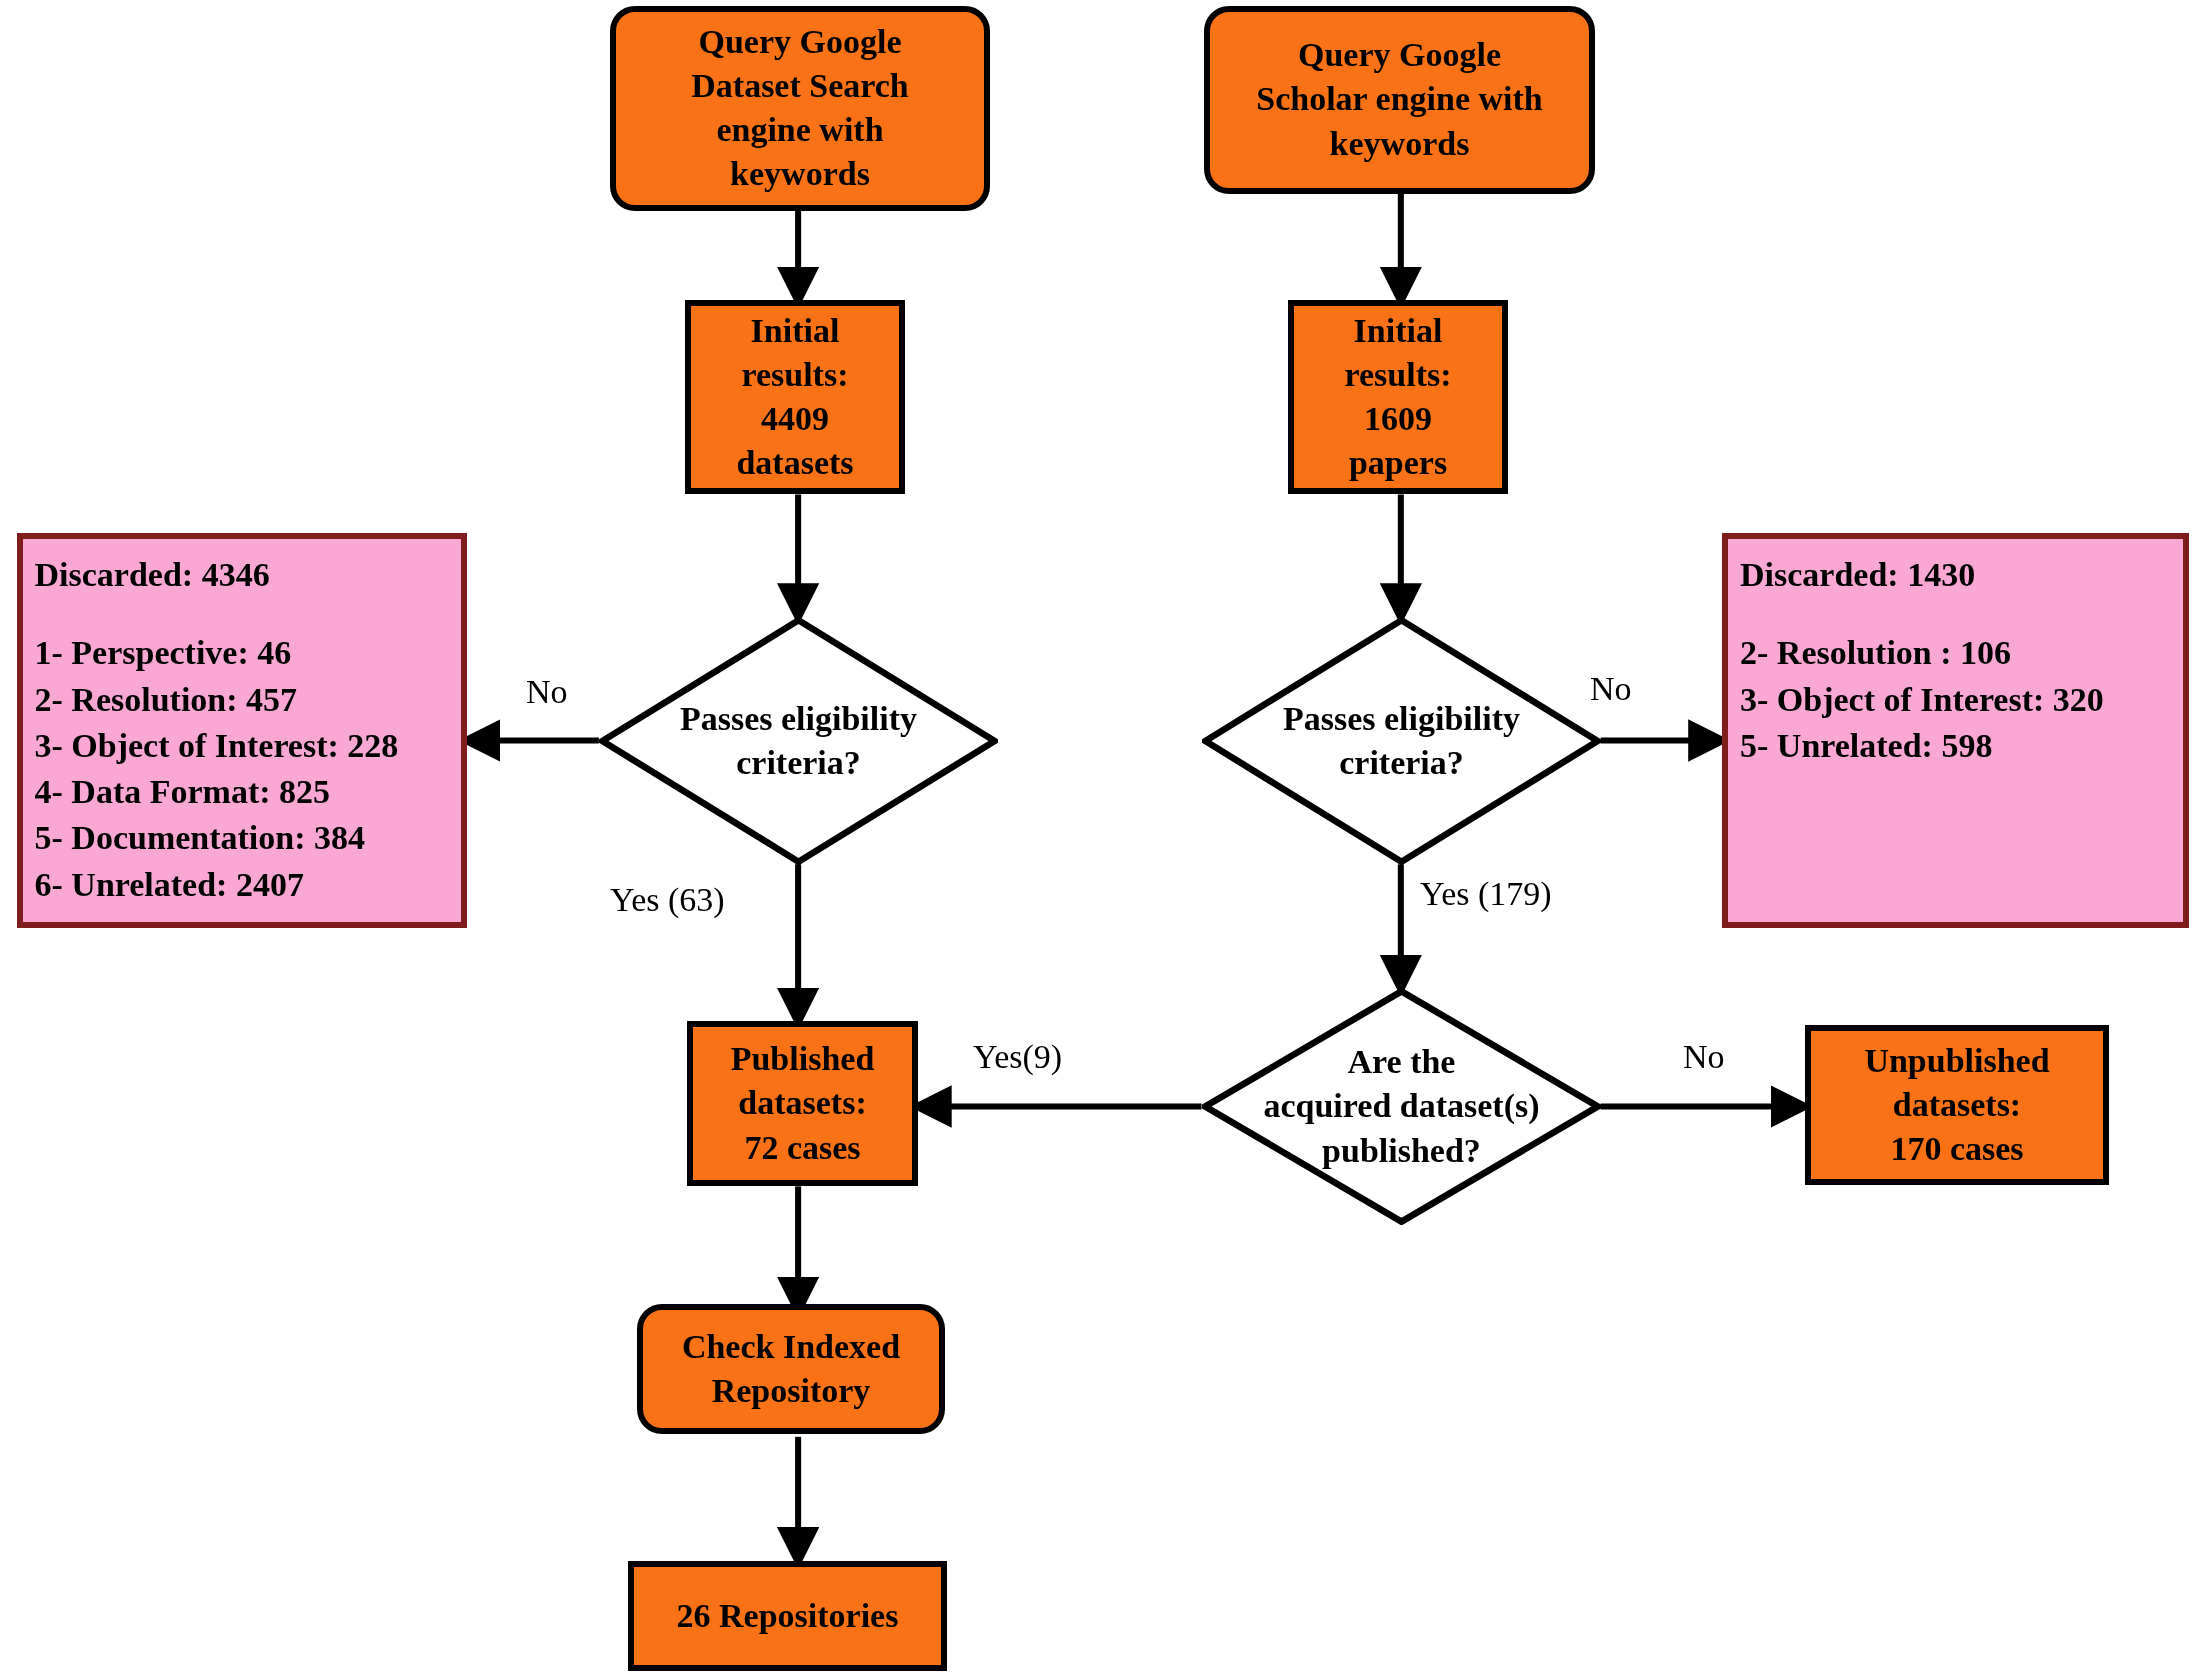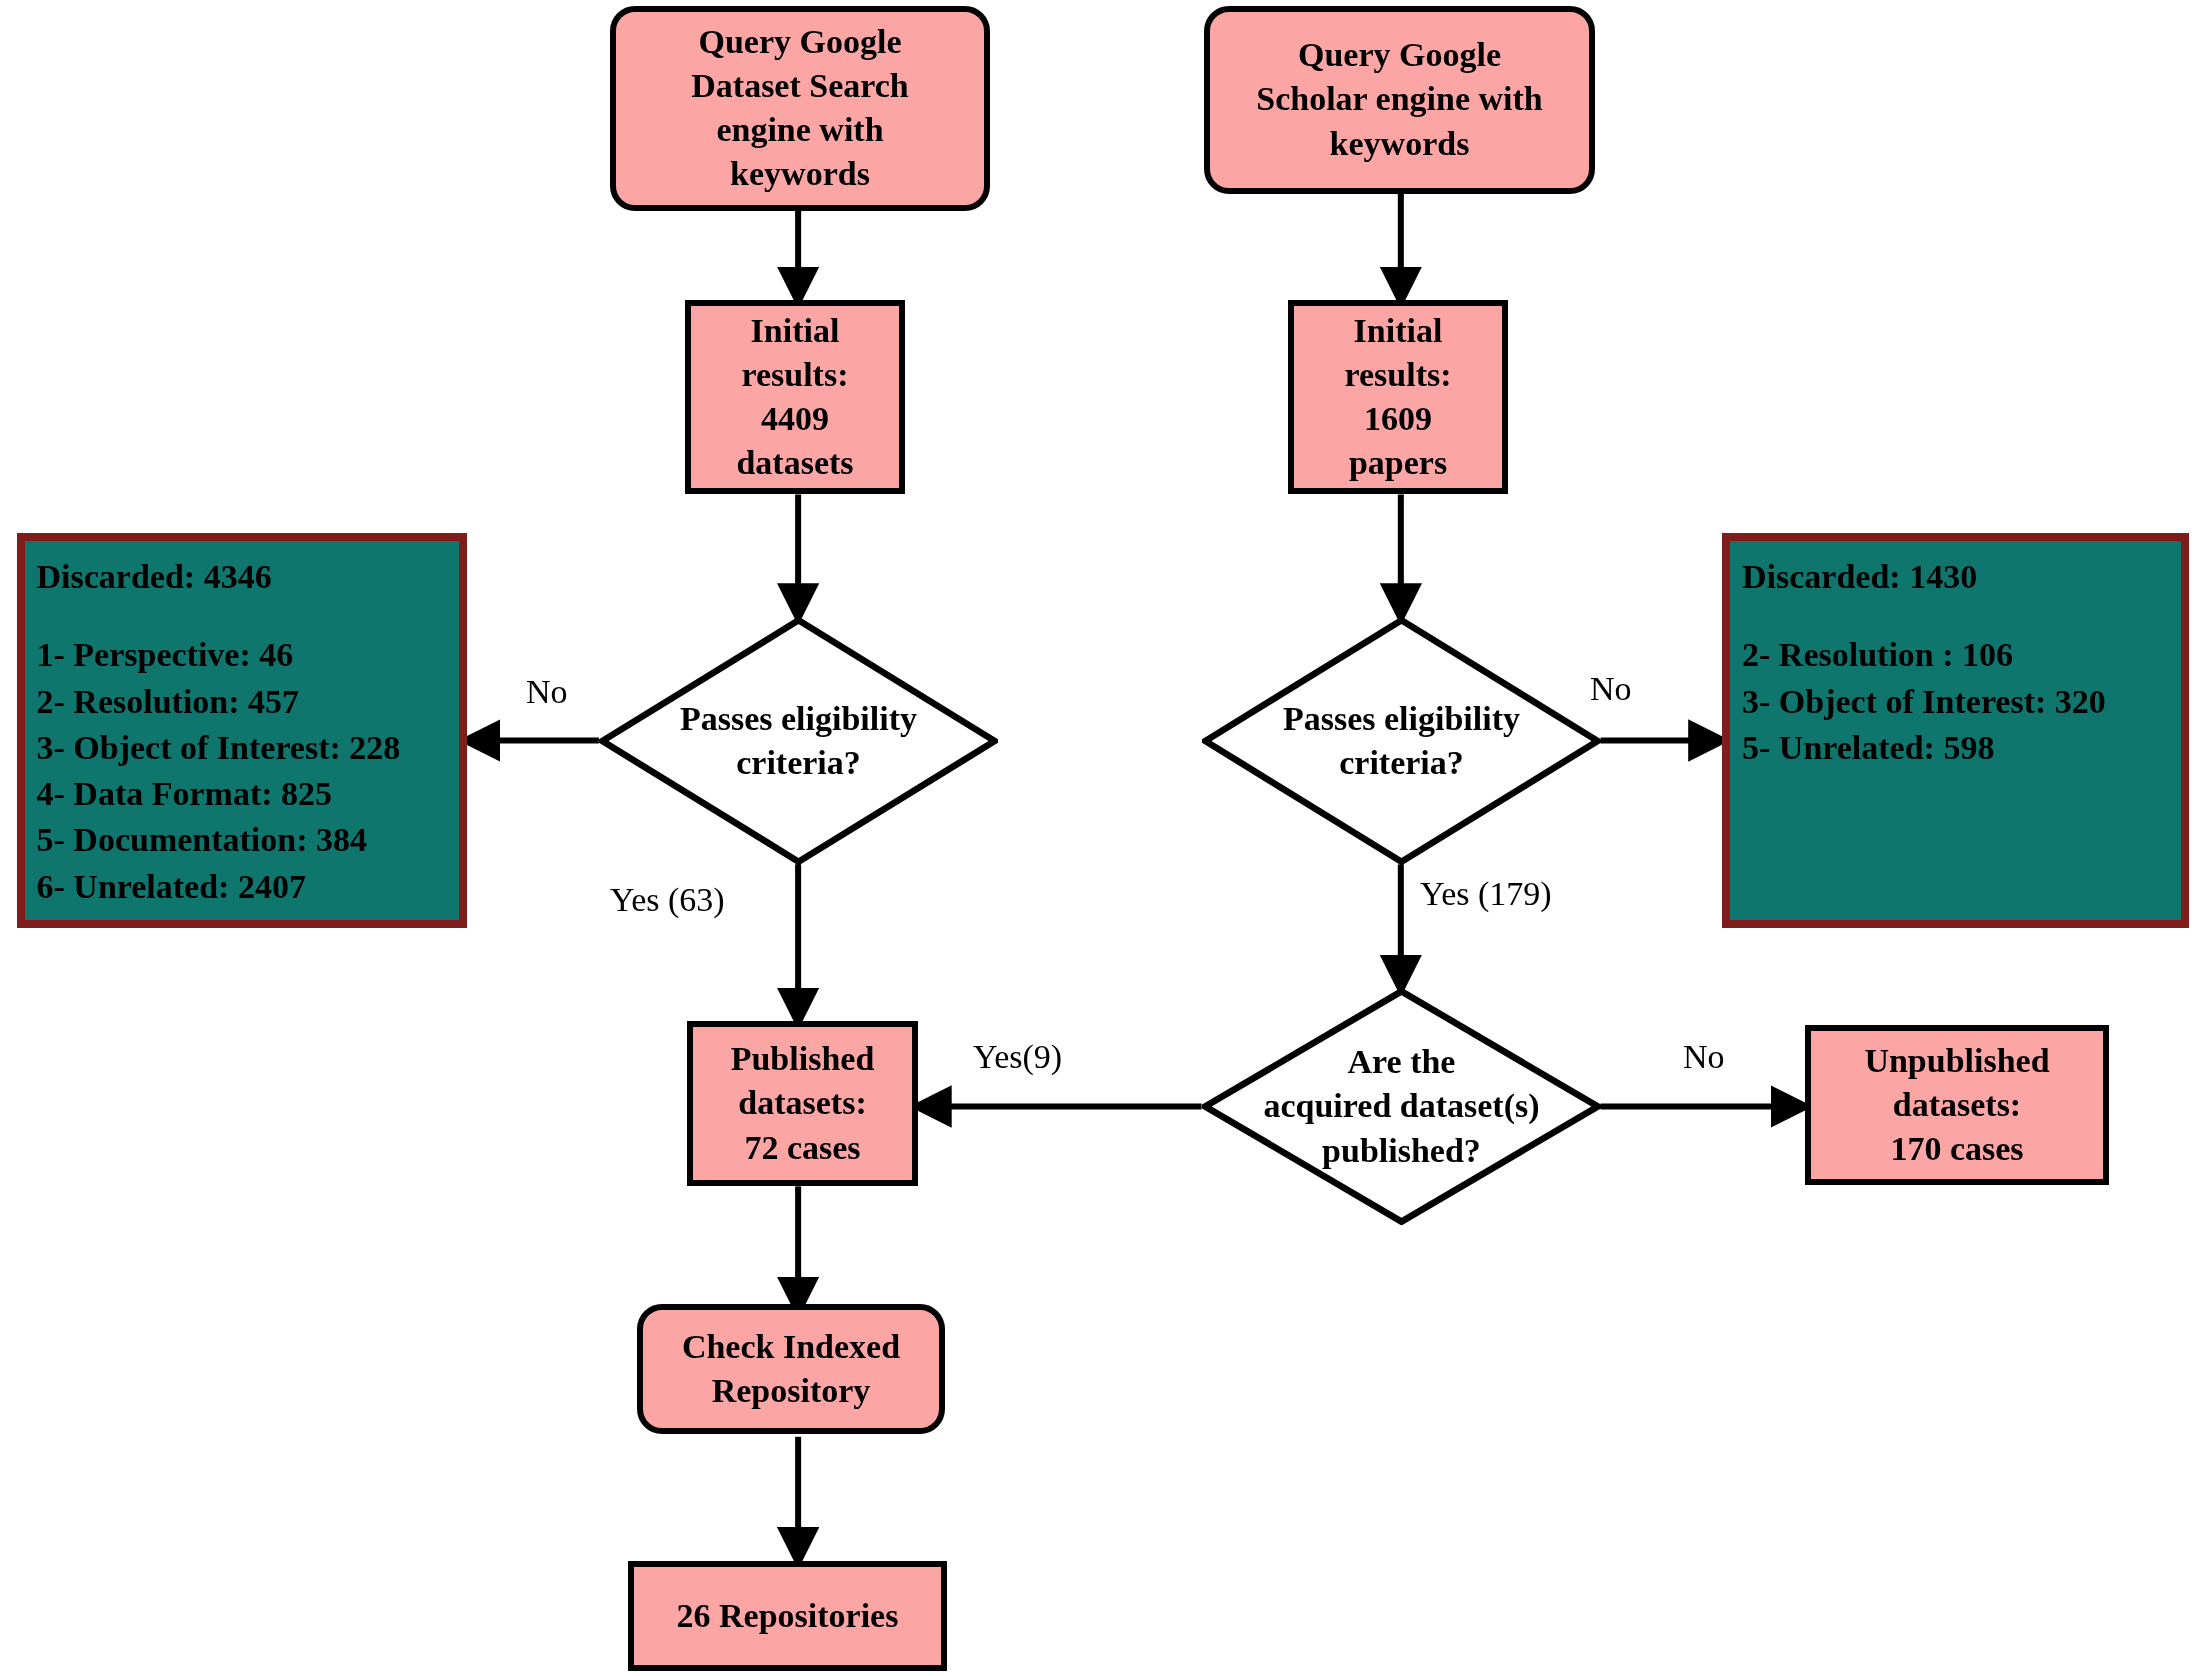--- a/index.html
+++ b/index.html
@@ -25,38 +25,38 @@
   }
   .node {
     position: absolute;
     box-sizing: border-box;
     display: flex;
     align-items: center;
     justify-content: center;
     text-align: center;
     font-weight: bold;
     color: #000000;
-    background: #fca5a5;
+    background: #f97316;
     line-height: 1.30;
     white-space: pre-line;
   }
   .rounded {
     border: 6px solid #000000;
     border-radius: 25px;
     font-size: 34px;
   }
   .rect {
     border: 6px solid #000000;
     font-size: 34px;
   }
   .listbox {
     position: absolute;
     box-sizing: border-box;
-    border: 8px solid #7f1d1d;
-    background: #0f766e;
+    border: 6px solid #7f1d1d;
+    background: #f9a8d4;
     font-weight: bold;
     color: #000000;
     font-size: 34px;
     line-height: 1.36;
     padding: 13.2px 11px 11px 12px;
     text-align: left;
   }
   .listbox .headline {
     margin-bottom: 32px;
     white-space: nowrap;

